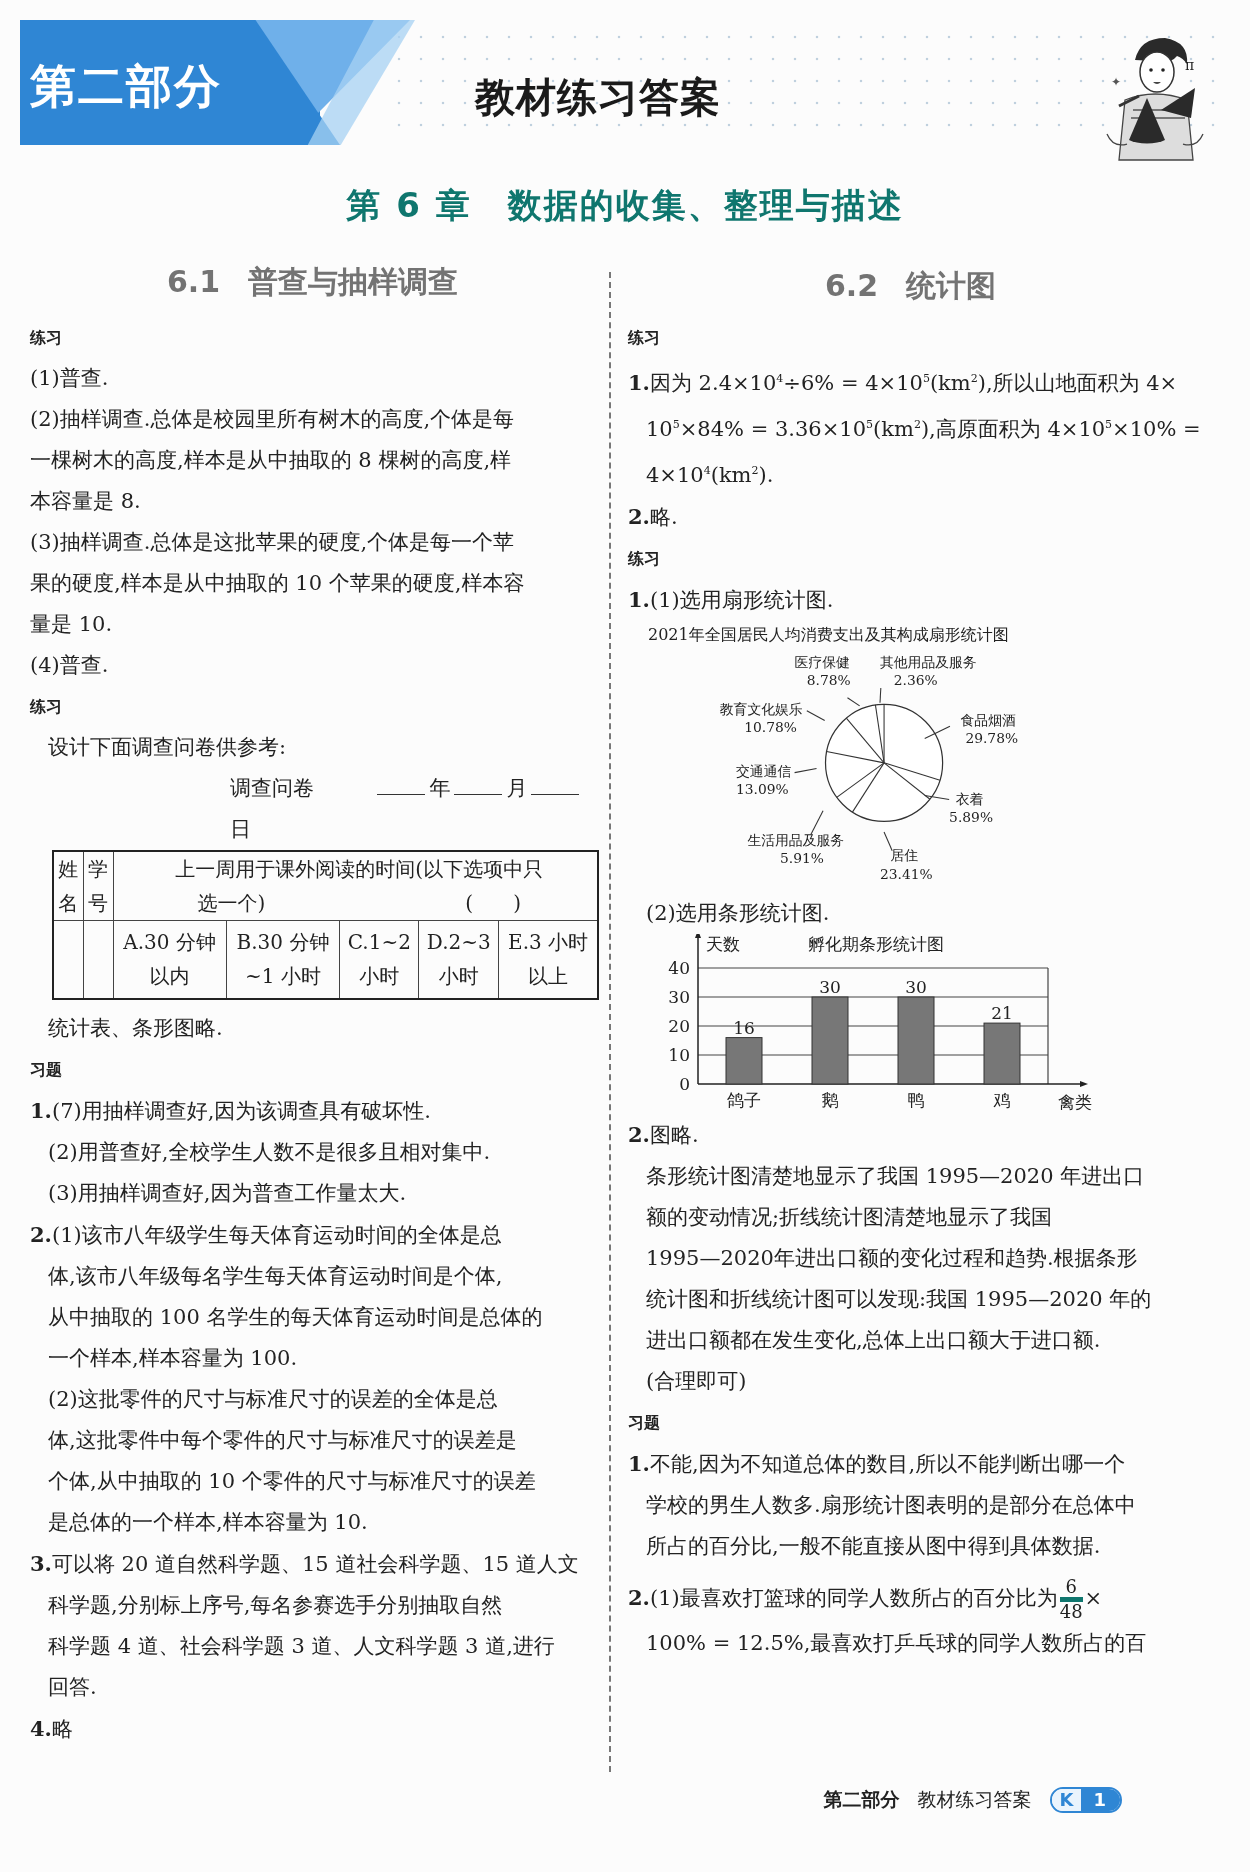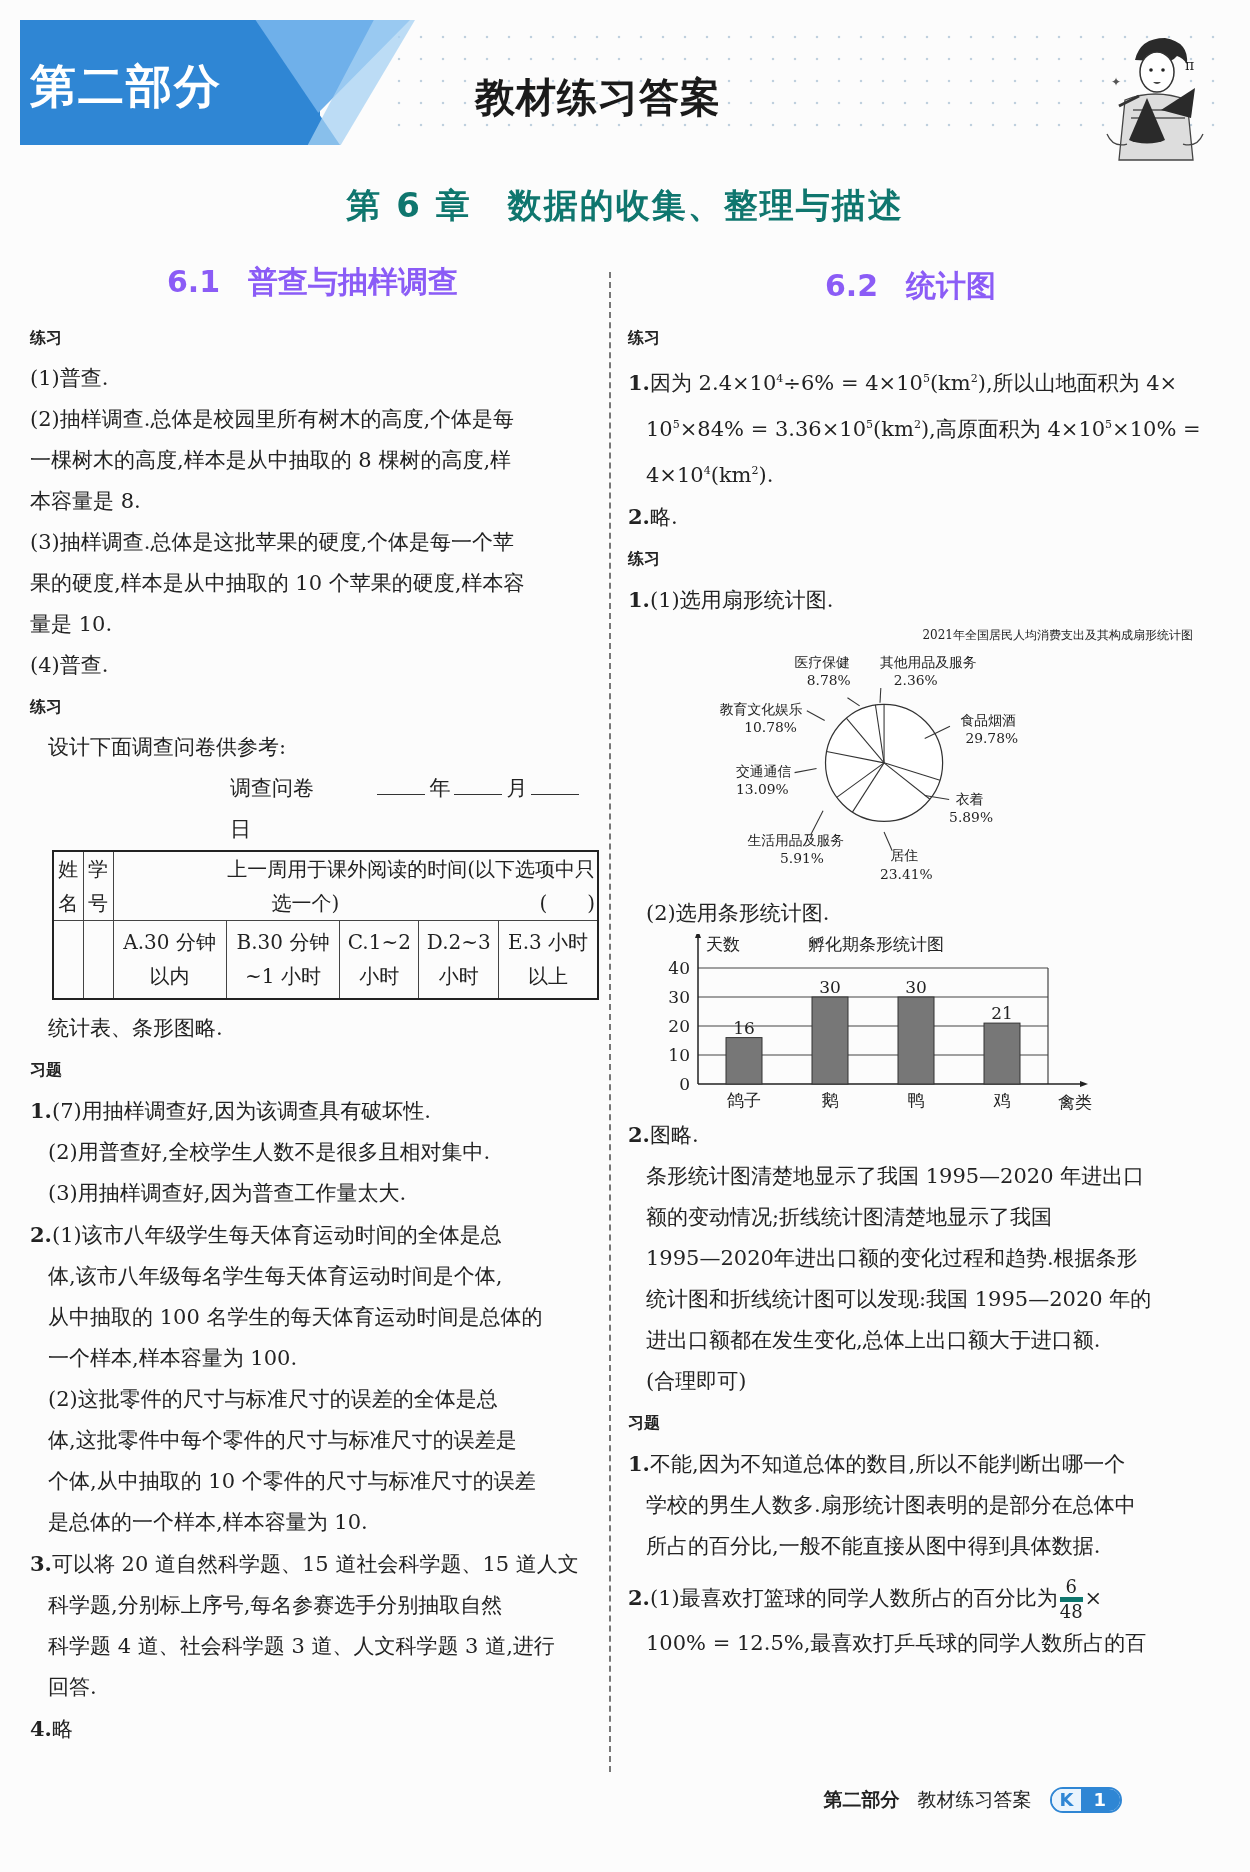--- a/index.html
+++ b/index.html
@@ -26,39 +26,39 @@
 
   .chapter-title { position: absolute; left: 0; width: 1250px; top: 183px; text-align: center;
     font-family: "DejaVu Sans", sans-serif; font-size: 34px; font-weight: bold; color: #0f766e; letter-spacing: 2px; }
 
   .divider { position: absolute; left: 609px; top: 272px; height: 1500px; border-left: 2px dashed #777; }
 
   .col { position: absolute; top: 262px; }
   .col-left { left: 30px; width: 565px; }
   .col-right { left: 628px; width: 565px; }
 
-  .sec-title { text-align: center; font-family: "DejaVu Sans", sans-serif; font-size: 30px; font-weight: bold; color: #8b5cf6; height: 55px; }
+  .sec-title { text-align: center; font-family: "DejaVu Sans", sans-serif; font-size: 30px; font-weight: bold; color: #737373; height: 55px; }
   .sec-title .num { margin-right: 28px; }
 
   .line { font-size: 21px; line-height: 41px; white-space: nowrap; }
   .h { font-family: "DejaVu Sans", sans-serif; font-weight: bold; font-size: 16px; line-height: 41px; }
   .ind1 { padding-left: 18px; }
   .b { font-weight: bold; }
   sup { font-size: 11px; }
 
   
   .survey-head { font-size: 21px; line-height: 41px; padding-left: 200px; }
   .survey-head .blank { display: inline-block; width: 48px; border-bottom: 1px solid #333; height: 22px; margin: 0 4px; }
   table.survey { border-collapse: collapse; margin-left: 22px; width: 547px; font-size: 20px; border: 2px solid #222; }
   table.survey td { border: 1px solid #444; text-align: center; line-height: 34px; padding: 0 2px; vertical-align: middle; }
-  table.survey td.q { text-align: right; padding-left: 10px; }
+  table.survey td.q { text-align: center; padding-left: 10px; }
 
   
   .chart-wrap { position: relative; width: 565px; }
-  .chart-title { font-size: 12px; text-align: right; padding-left: 20px; line-height: 28px; }
+  .chart-title { font-size: 16px; text-align: left; padding-left: 20px; line-height: 28px; }
   .pie-svg text { font-family: "DejaVu Serif", "Liberation Serif", serif; font-size: 17px; fill: #222; }
 
   
   .footer { position: absolute; right: 128px; top: 1787px; font-family: "DejaVu Sans", sans-serif; font-size: 19px; color: #222; display: flex; align-items: center; gap: 18px; }
   .page-pill { display: inline-flex; height: 26px; border: 2px solid #2f86d4; border-radius: 13px; overflow: hidden; font-weight: bold; font-size: 18px; }
   .page-pill .k { color: #2f86d4; background: #eaf4fd; padding: 0 8px; line-height: 22px; }
   .page-pill .n { color: #fff; background: #2f86d4; padding: 0 14px 0 12px; line-height: 22px; }
 
   .frac { display: inline-block; vertical-align: middle; text-align: center; font-size: 18px; line-height: 20px; margin: 0 2px; }
   .frac span { display: block; }

